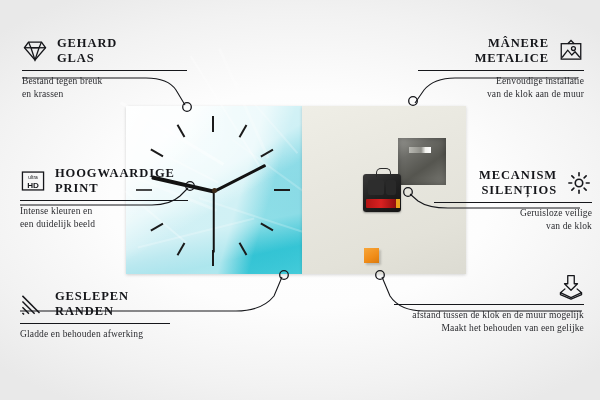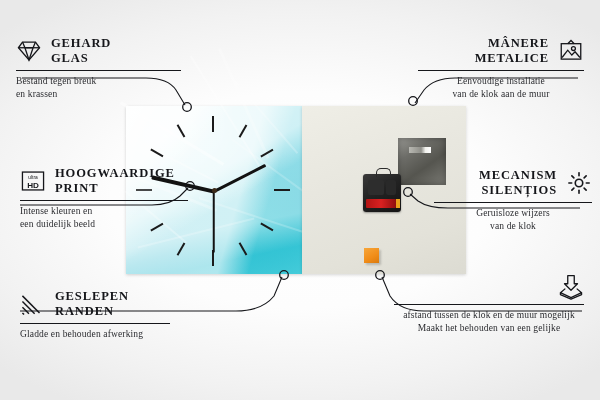--- a/index.html
+++ b/index.html
@@ -79,23 +79,23 @@
     font-size:12.5px;font-weight:700;letter-spacing:.9px;color:#15161a;
     line-height:15px;text-transform:uppercase;
   }
   .callout .desc{
     font-family:"Liberation Serif", serif;
     font-size:9.5px;color:#2b2c30;line-height:12.5px;letter-spacing:.15px;
   }
   .c-left .head{display:flex;align-items:center;gap:9px;}
   .c-right .head{display:flex;align-items:center;gap:9px;justify-content:flex-end;}
   .c-right .ttl{text-align:right;}
-  .c-right .desc{text-align:center;}
+  .c-right .desc{text-align:right;}
   .ico{width:26px;height:26px;flex:0 0 26px;display:block;}
-  #c1{left:16px;top:36px;}
+  #c1{left:22px;top:36px;}
   #c2{left:20px;top:166px;}
   #c3{left:20px;top:276px;margin-top:13px;}
   #c4{right:16px;top:36px;}
   #c5{right:8px;top:168px;}
   #c6{right:16px;top:274px;}
   .rule{height:1.1px;background:#16171b;margin:4px 0 4px 0;}
 </style>
 </head>
 <body>
 
@@ -260,21 +260,21 @@
           <path d="M3.5,16 L7,16"></path>
             <path d="M25,16 L28.5,16"></path>
           <path d="M7.2,7.2 L9.7,9.7"></path>
             <path d="M22.3,22.3 L24.8,24.8"></path>
           <path d="M24.8,7.2 L22.3,9.7"></path>
             <path d="M9.7,22.3 L7.2,24.8"></path>
         </g>
       </svg>
     </div>
     <div class="rule" style="width:158px;margin-left:auto;"></div>
-    <div class="desc">Geruisloze wijzers</div>
+    <div class="desc">Geruisloze veilige</div>
     <div class="desc">van de klok</div>
   </div>
 
   <div class="callout c-right" id="c6">
     <div class="head">
       <svg class="ico" viewBox="0 0 32 32">
         <g fill="none" stroke="#15161a" stroke-width="1.6" stroke-linejoin="round">
           <path d="M12,2 L12,12 L8,12 L16,20 L24,12 L20,12 L20,2 Z"></path>
           <path d="M9,18 L3,23 L16,29 L29,23 L23,18"></path>
           <path d="M3,23 L3,25.5 L16,31 L29,25.5 L29,23"></path>

